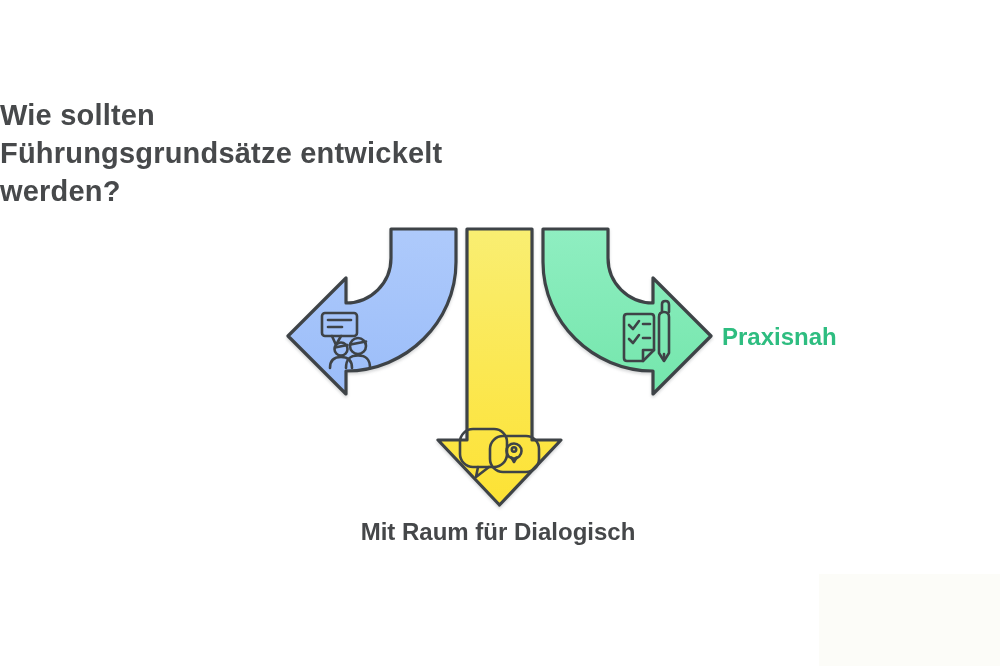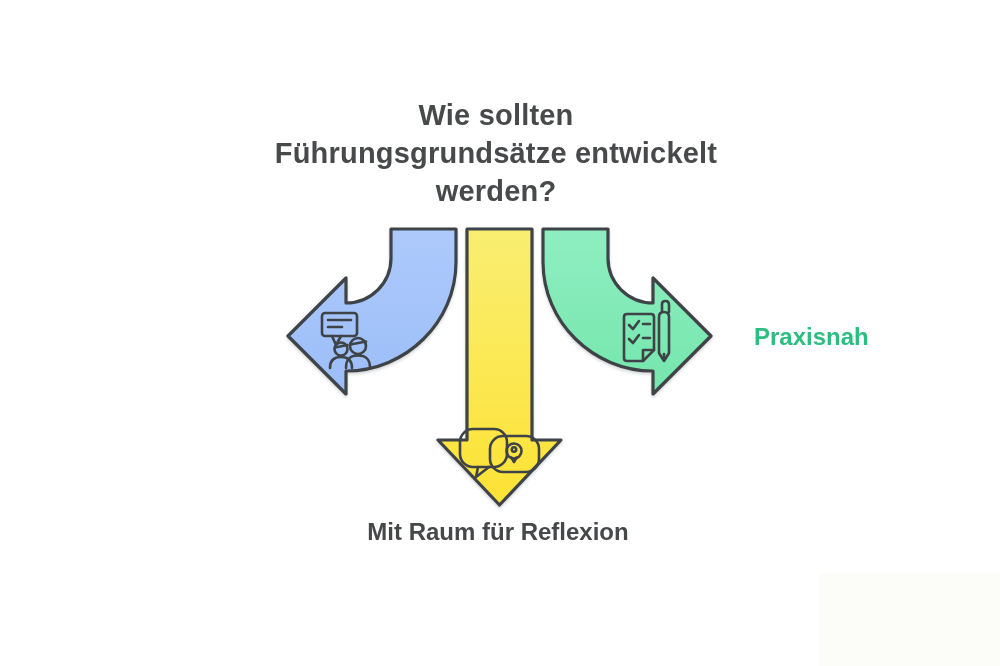--- a/index.html
+++ b/index.html
@@ -5,34 +5,34 @@
   html,body{margin:0;padding:0;background:#ffffff;}
   .stage{
     position:relative;width:1000px;height:666px;overflow:hidden;
     background:#ffffff;font-family:"Liberation Sans",sans-serif;
   }
   .corner-accent{
     position:absolute;left:819px;top:574px;width:181px;height:92px;
   }
   .title{
     position:absolute;left:0;top:96px;width:992px;margin:0;
-    text-align:center;font-size:29px;line-height:38px;font-weight:700;
+    text-align:left;font-size:29px;line-height:38px;font-weight:700;
     white-space:pre-line;letter-spacing:0.2px;
   }
   .diagram-svg{position:absolute;left:0;top:0;width:1000px;height:666px;}
   .arrow-shape{
     stroke-width:3.2;stroke-linejoin:round;
     filter:drop-shadow(0 2px 1.5px rgba(62,67,71,0.22));
   }
   .icon{fill:none;stroke-width:2.6;stroke-linecap:round;stroke-linejoin:round;}
   .label{
     position:absolute;font-size:24px;font-weight:700;line-height:28px;
   }
   .label-left{left:0;top:323px;width:257px;text-align:right;}
-  .label-right{left:722px;top:323px;margin-left:32px;}
+  .label-right{left:722px;top:323px;}
   .label-bottom{left:0;top:518px;width:996px;text-align:center;}
 </style>
 </head>
 <body>
 
 <div class="stage">
 
   <div class="corner-accent" style="background: rgb(252, 252, 248);"></div>
 
   <h1 class="title" style="color: rgb(71, 73, 75);">Wie sollten
@@ -103,15 +103,15 @@
           <path d="M 659 353 L 659 317 Q 659 312 664 312 Q 669 312 669 317 L 669 353 L 664 361 Z"></path>
           <path d="M 662 312 L 662 304 Q 662 301 665.5 301 Q 669 301 669 305 L 669 312"></path>
           <path d="M 664 354 L 664 358"></path>
         </g>
       </g>
 
     </g>
   </svg>
 
   <div class="label label-right" style="color: rgb(46, 189, 128);">Praxisnah</div>
-  <div class="label label-bottom" style="color: rgb(69, 71, 73);">Mit Raum für Reflexion</div>
+  <div class="label label-bottom" style="color: rgb(69, 71, 73);">Mit Raum für Dialogisch</div>
 
 </div>
 
 </body></html>

